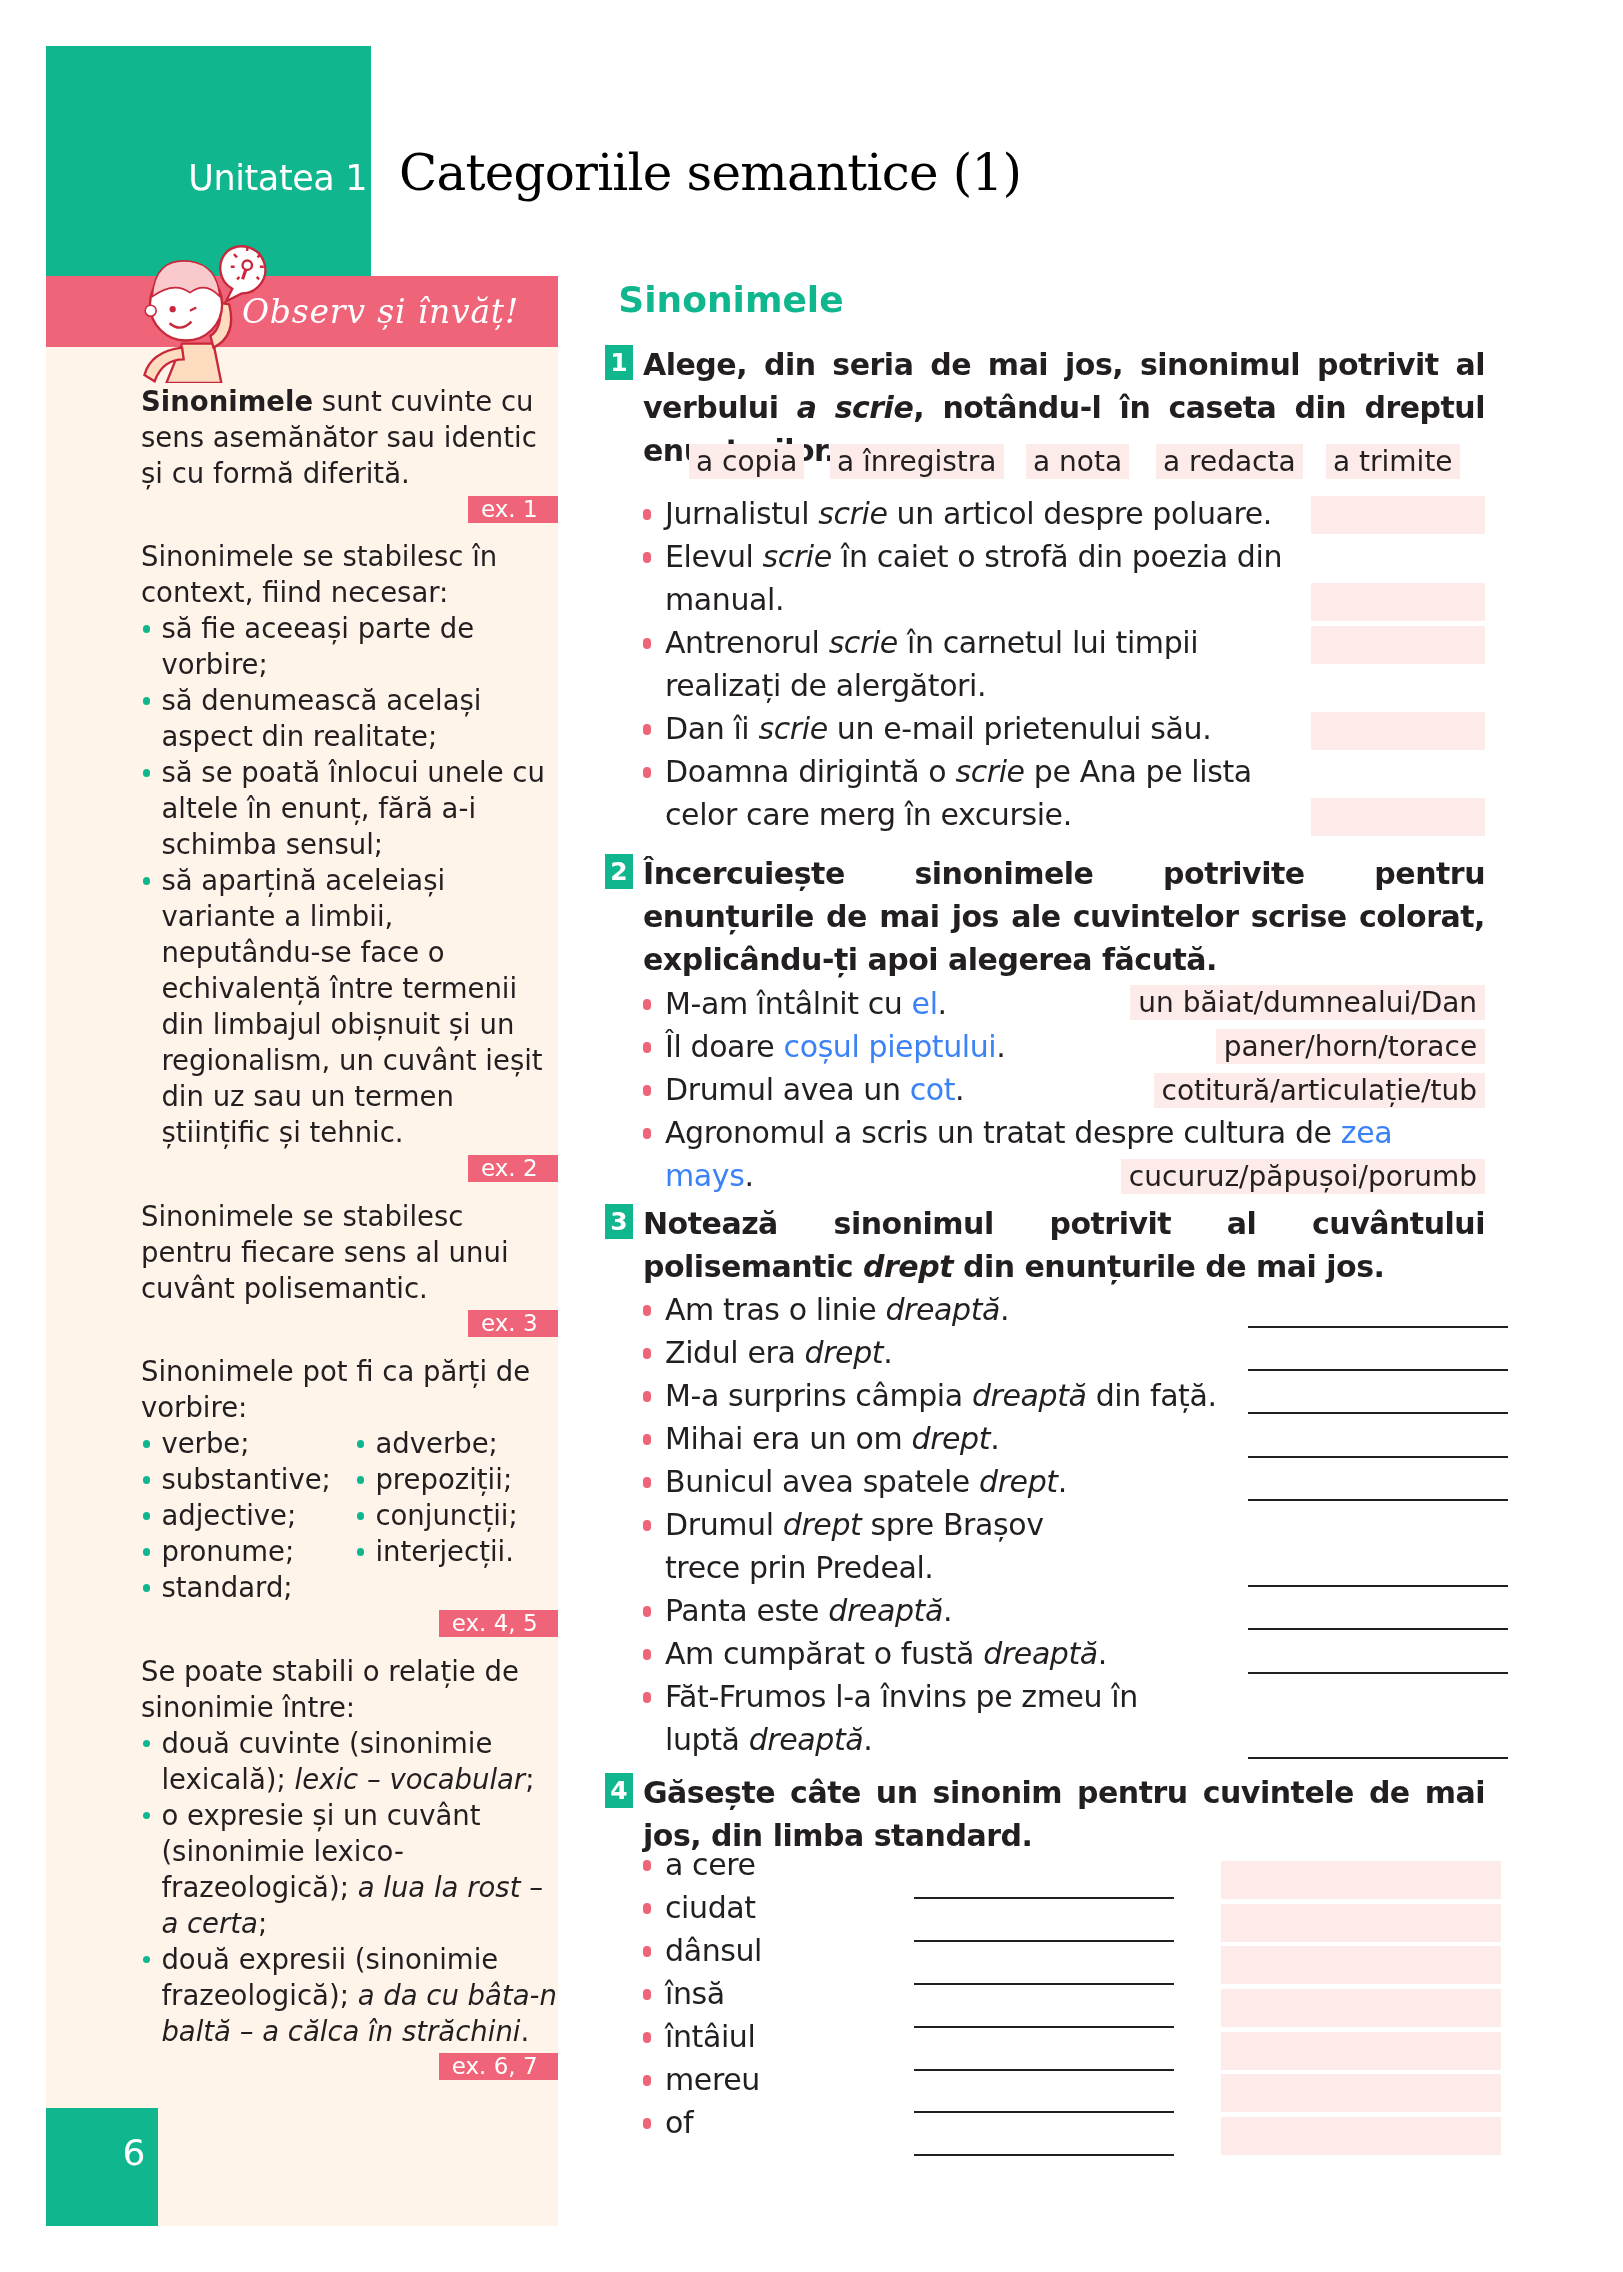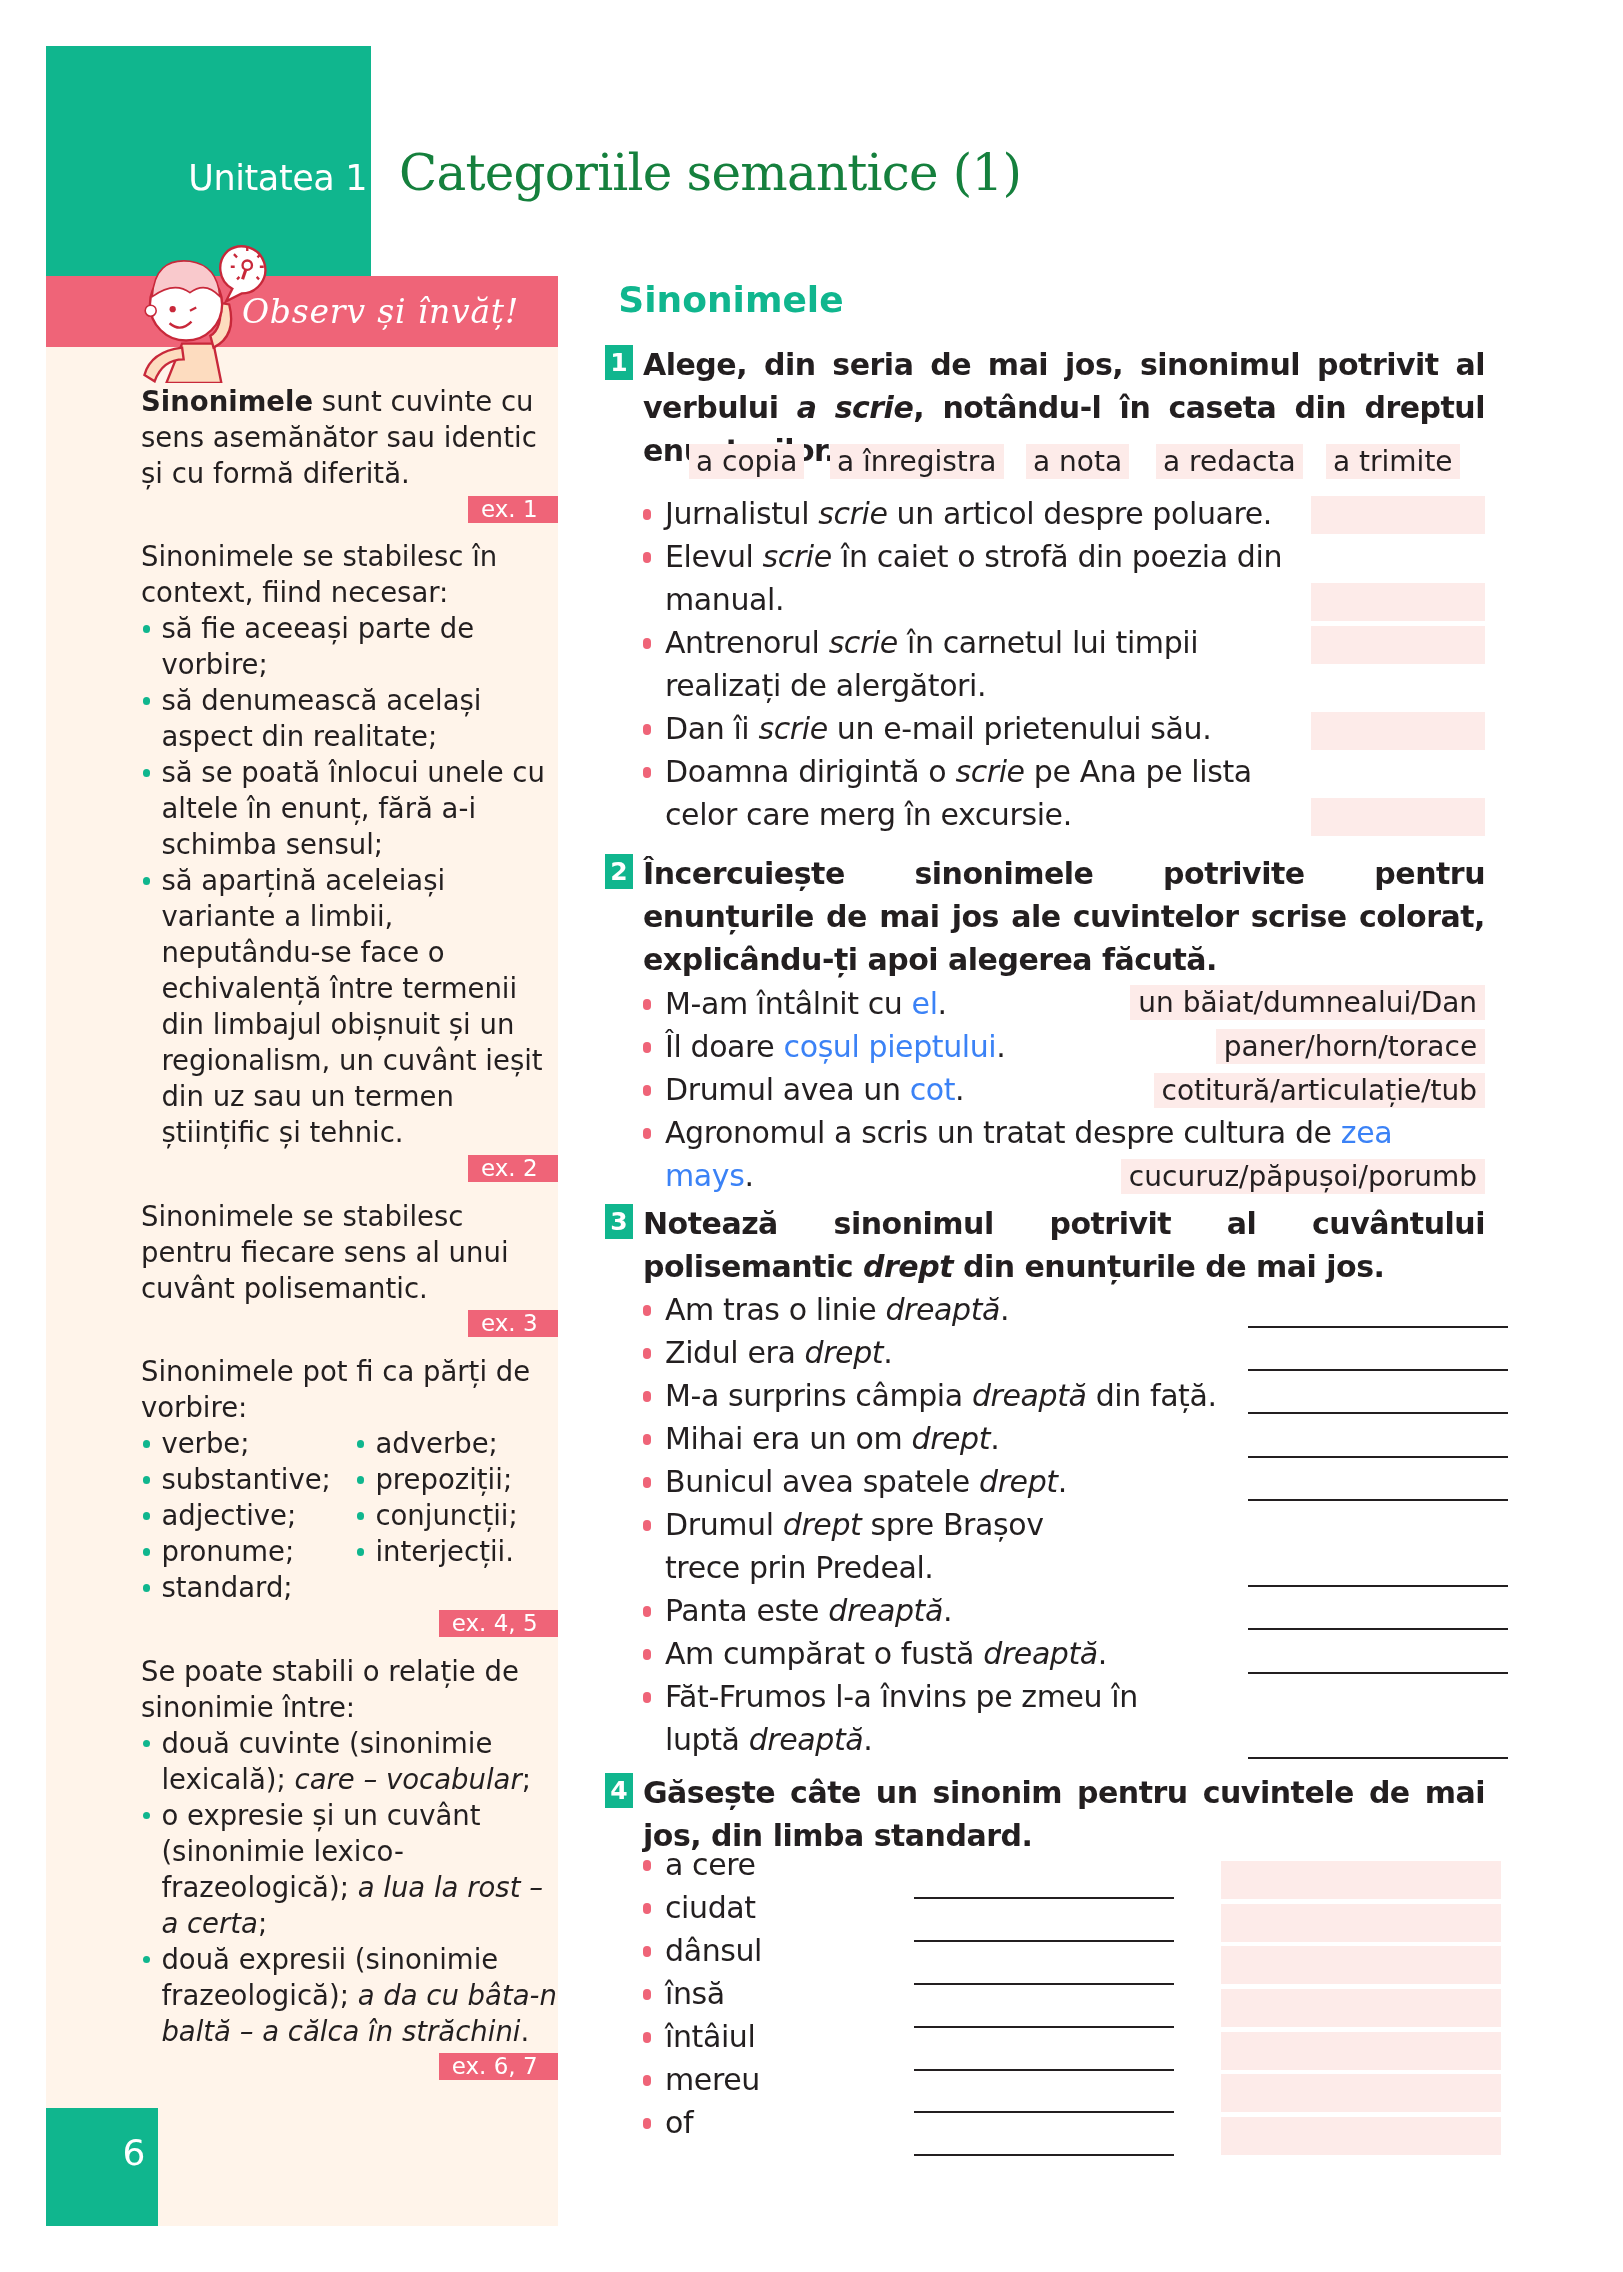--- a/index.html
+++ b/index.html
@@ -1,21 +1,21 @@
 <!DOCTYPE html>
 <html style="font-size:12.6px"><head>
 <meta charset="utf-8">
 <style>
   * { box-sizing: border-box; margin: 0; padding: 0; }
   html, body { width: 1623px; height: 2273px; background: #ffffff; overflow: hidden; }
   body { position: relative; font-family: "DejaVu Sans", "Liberation Sans", sans-serif; color: #231f20; }
 
   .teal-block { position: absolute; left: 46px; top: 46px; width: 325px; height: 230px; background: #10b68e; }
   .unit-label { position: absolute; right: 4px; top: 112px; font-size: 35px; color: #ffffff; font-family: "DejaVu Sans", sans-serif; letter-spacing: -0.4px; }
-  .chapter-title { position: absolute; left: 399px; top: 144px; font-family: "DejaVu Serif", "Liberation Serif", serif; font-size: 50px; color: #15803d; letter-spacing: -0.8px; white-space: nowrap; }
+  .chapter-title { position: absolute; left: 399px; top: 144px; font-family: "DejaVu Serif", "Liberation Serif", serif; font-size: 50px; color: #000000; letter-spacing: -0.8px; white-space: nowrap; }
 
   .side-panel { position: absolute; left: 46px; top: 276px; width: 512px; height: 1950px; background: #fff4ea; }
   .side-header { position: absolute; left: 0; top: 0; width: 512px; height: 71px; background: #ef6478; }
   .side-header-title { position: absolute; right: 39px; top: 15.7px; font-family: "DejaVu Serif", "Liberation Serif", serif; font-style: italic; font-size: 33px; color: #ffffff; letter-spacing: 0.8px; }
   .mascot { position: absolute; left: 135px; top: 218px; width: 157px; height: 165px; }
 
   .side-content { position: absolute; left: 141px; top: 383px; width: 417px; font-size: 27.5px; line-height: 36px; color: #231f20; }
   .side-content p { margin: 0; }
   .side-content b { font-weight: bold; }
   .side-content .blk { position: relative; }
@@ -118,21 +118,21 @@
         <li>conjuncții;</li>
         <li>interjecții.</li>
       </ul>
     </div>
     <span class="ex-tag">ex. 4, 5</span>
   </div>
 
   <div class="blk">
     <p>Se poate stabili o relație de sinonimie între:</p>
     <ul class="side-list">
-      <li><span>două cuvinte (sinonimie lexicală); </span><span class="it">care – vocabular</span><span>;</span></li>
+      <li><span>două cuvinte (sinonimie lexicală); </span><span class="it">lexic – vocabular</span><span>;</span></li>
       <li><span>o expresie și un cuvânt (sinonimie lexico-frazeologică); </span><span class="it">a lua la rost – a certa</span><span>;</span></li>
       <li><span>două expresii (sinonimie frazeologică); </span><span class="it">a da cu bâta-n baltă – a călca în străchini</span><span>.</span></li>
     </ul>
     <span class="ex-tag">ex. 6, 7</span>
   </div>
 </div>
 
 <div class="page-num">
   <span>6</span>
 </div>

